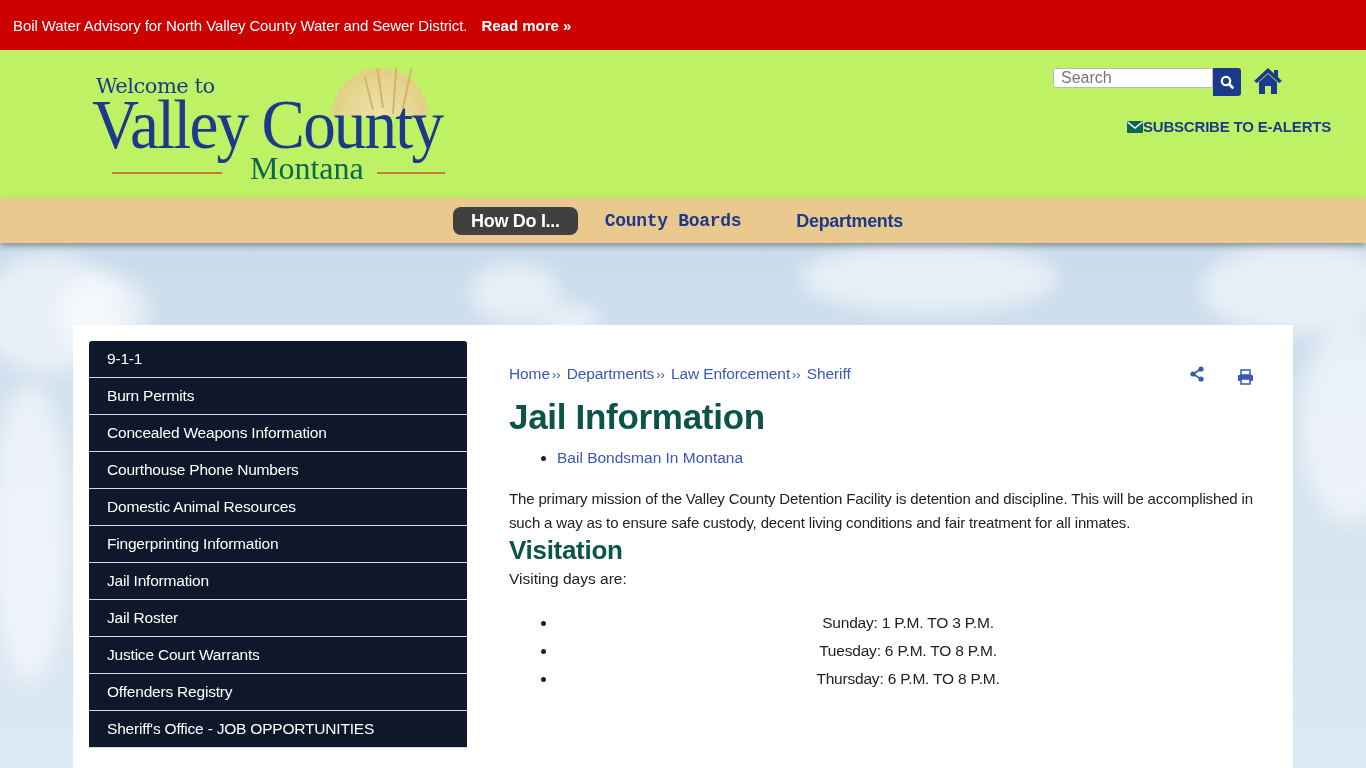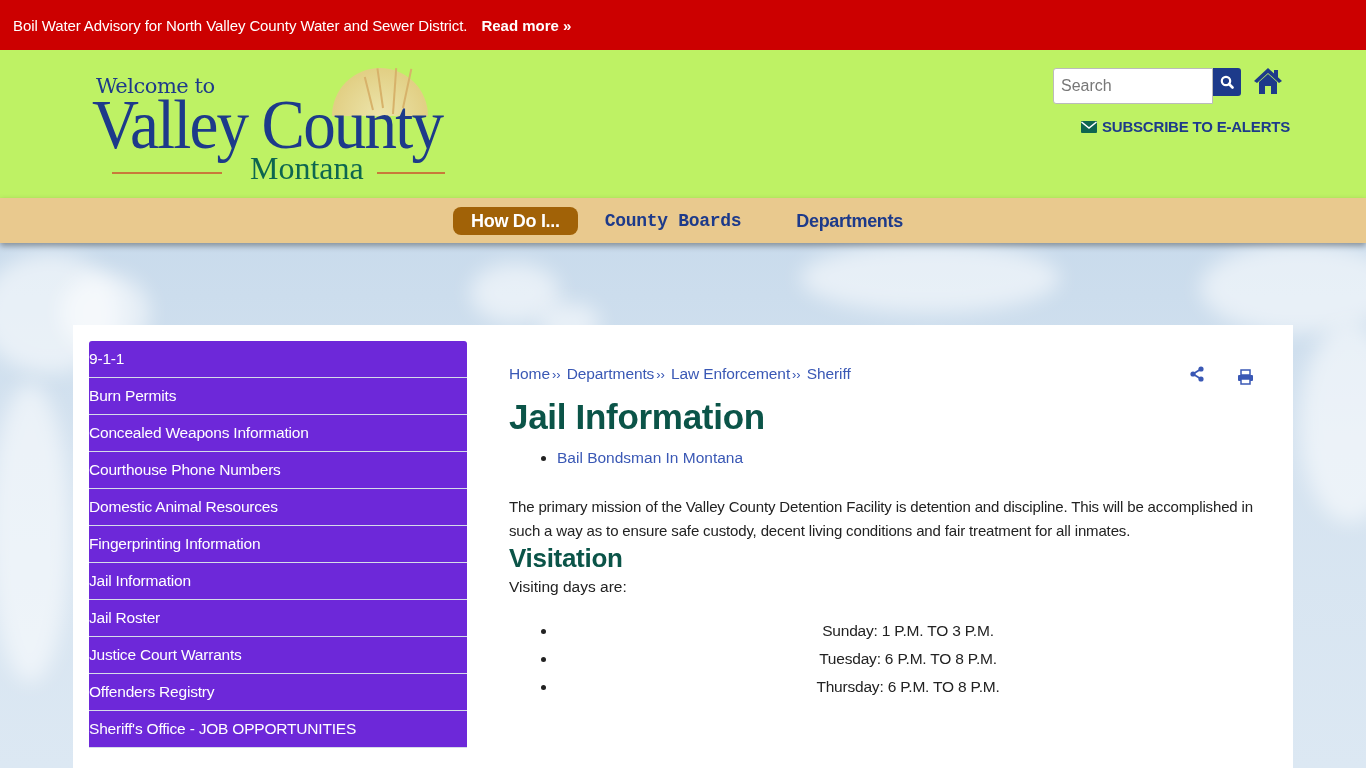--- a/index.html
+++ b/index.html
@@ -14,49 +14,49 @@
   .logo { position: absolute; left: 92px; top: 14px; width: 390px; height: 122px; }
   .logo .welcome { position: absolute; left: 4px; top: 10px; font-family: "DejaVu Serif", "Liberation Serif", serif; font-size: 21px; color: #1d3a8a; letter-spacing: -0.5px; }
   .logo .big { position: absolute; left: 0px; top: 26px; font-family: "Liberation Serif", "DejaVu Serif", serif; font-size: 70px; color: #1d3a8a; letter-spacing: -2px; line-height: 1; transform: scaleX(0.93); transform-origin: left top; white-space: nowrap; }
   .logo .montana { position: absolute; left: 158px; top: 86px; font-family: "Liberation Serif", "DejaVu Serif", serif; font-size: 32px; color: #0d6650; letter-spacing: 0px; }
   .logo .line-left { position: absolute; left: 20px; top: 108px; width: 110px; height: 2px; background: #c87a3a; }
   .logo .line-right { position: absolute; left: 285px; top: 108px; width: 68px; height: 2px; background: #c87a3a; }
   .logo .sun { position: absolute; left: 240px; top: 4px; width: 96px; height: 48px; border-radius: 48px 48px 0 0; background: radial-gradient(circle at 50% 100%, #f4e2b8 0%, #e8c98a 70%, #f6ead0 100%); opacity: 0.85; }
   .logo .wheat { position: absolute; top: 4px; width: 2px; height: 40px; background: #d7b26a; transform-origin: bottom; }
 
   .search-wrap { position: absolute; left: 1053px; top: 18px; display: flex; }
-  .search-input { width: 160px; height: 36px; border: 1px solid #bbb; border-radius: 3px 0 0 3px; font-size: 16px; padding: 0 7px; color: #333; font-family: "Liberation Sans", sans-serif; background: #fff; }
+  .search-input { width: 160px; height: 20px; border: 1px solid #bbb; border-radius: 3px 0 0 3px; font-size: 16px; padding: 0 7px; color: #333; font-family: "Liberation Sans", sans-serif; background: #fff; }
   .search-input::placeholder { color: #777; }
   .search-btn { width: 28px; height: 28px; background: #1d3a8a; border: none; border-radius: 0 3px 3px 0; display: flex; align-items: center; justify-content: center; }
   .home-icon { position: absolute; left: 1253px; top: 17px; width: 30px; height: 28px; }
-  .subscribe { position: absolute; left: 1081px; top: 68px; color: #1d3a8a; font-size: 15px; font-weight: bold; display: flex; align-items: center; gap: 5px; letter-spacing: -0.2px; }
+  .subscribe { position: absolute; left: 1127px; top: 68px; color: #1d3a8a; font-size: 15px; font-weight: bold; display: flex; align-items: center; letter-spacing: -0.2px; }
 
   .navbar { position: absolute; left: 0; top: 198px; width: 1366px; height: 45px; background: #e9c98e; box-shadow: 0 3px 6px rgba(0,0,0,0.35); z-index: 2; }
   .nav-items { position: absolute; left: 453px; top: 9px; display: flex; align-items: center; }
   .nav-item { font-size: 18px; font-weight: bold; color: #1d3a8a; padding: 3px 18px; height: 28px; line-height: 22px; border-radius: 8px; margin-right: 9px; letter-spacing: -0.3px; }
-  .nav-item.active { background: #a16207; color: #fff; }
+  .nav-item.active { background: #404040; color: #fff; }
   .nav-item.n2 { margin-right: 19px; font-family: Liberation Mono, monospace; }
 
   .sky { position: absolute; left: 0; top: 243px; width: 1366px; height: 525px; background: linear-gradient(180deg, #c9dbec 0%, #d5e3f0 40%, #dce8f3 100%); overflow: hidden; }
   .cloud { position: absolute; background: rgba(255,255,255,0.55); border-radius: 50%; filter: blur(10px); }
 
   .content-box { position: absolute; left: 73px; top: 325px; width: 1220px; height: 460px; background: #fff; }
 
   .sidenav { position: absolute; left: 89px; top: 341px; width: 378px; }
-  .side-item { height: 37px; background: #6d28d9; color: #fff; font-size: 15.5px; display: flex; align-items: center; border-bottom: 1px solid #d5dbe8; letter-spacing: -0.2px; }
+  .side-item { height: 37px; background: #0f172a; color: #fff; font-size: 15.5px; padding-left: 18px; display: flex; align-items: center; border-bottom: 1px solid #d5dbe8; letter-spacing: -0.2px; }
   .side-item:first-child { border-radius: 3px 3px 0 0; }
 
   .main { position: absolute; left: 509px; top: 365px; width: 750px; }
   .breadcrumb { font-size: 15.5px; color: #3a58b5; letter-spacing: -0.1px; }
   .breadcrumb .sep { color: #3a58b5; font-size: 13px; margin: 0 2px; }
   .page-title { font-size: 35px; font-weight: bold; color: #0b5448; margin-top: 14px; letter-spacing: -0.3px; }
   .links-list { margin-top: 12px; padding-left: 48px; font-size: 15.5px; }
   .links-list li { color: #222; }
   .links-list a { color: #3a58b5; text-decoration: none; }
-  .intro { margin-top: 28px; font-size: 15px; line-height: 24px; color: #222; letter-spacing: -0.15px; }
+  .intro { margin-top: 20px; font-size: 15px; line-height: 24px; color: #222; letter-spacing: -0.15px; }
   .section-title { font-size: 26px; font-weight: bold; color: #0b5448; letter-spacing: -0.3px; }
   .visit-intro { font-size: 15.5px; color: #222; margin-top: 4px; }
   .visit-list { margin-top: 26px; padding-left: 48px; font-size: 15.5px; color: #222; }
   .visit-list li { margin-bottom: 10px; letter-spacing: -0.2px; text-align: center; }
 
   .share-icon { position: absolute; left: 1189px; top: 366px; width: 16px; height: 16px; }
   .print-icon { position: absolute; left: 1237px; top: 369px; width: 17px; height: 16px; }
 </style>
 </head>
 <body>

